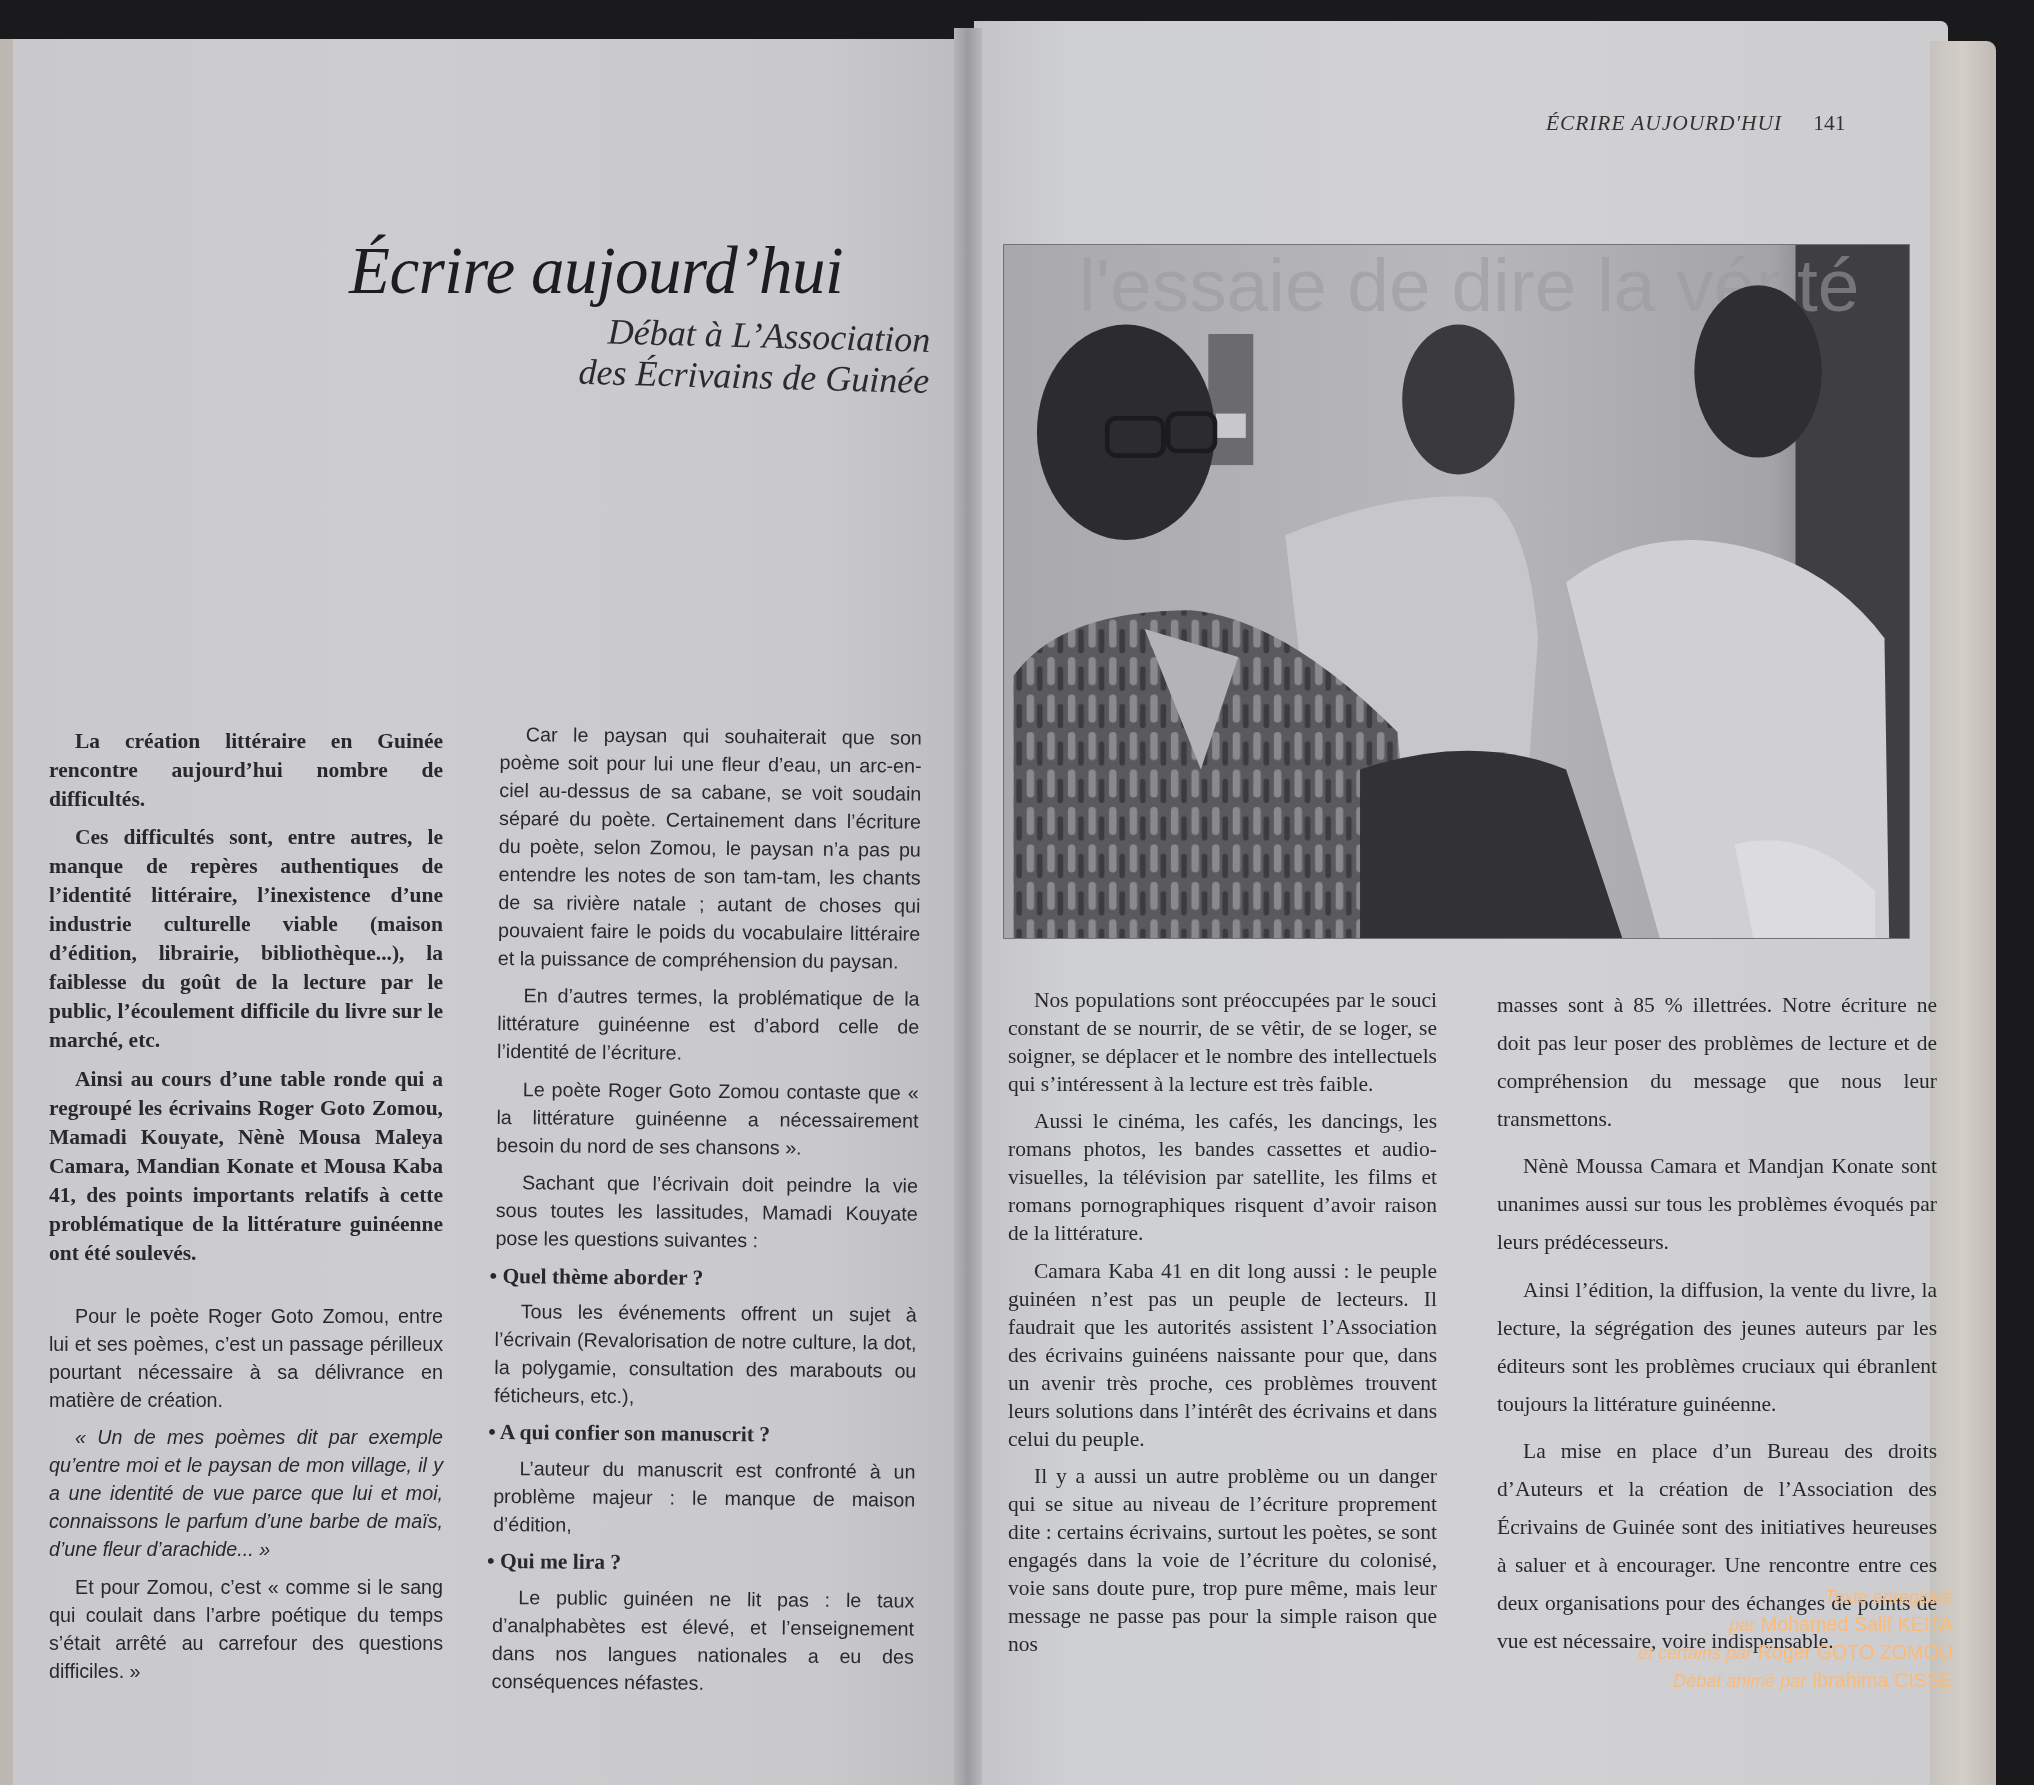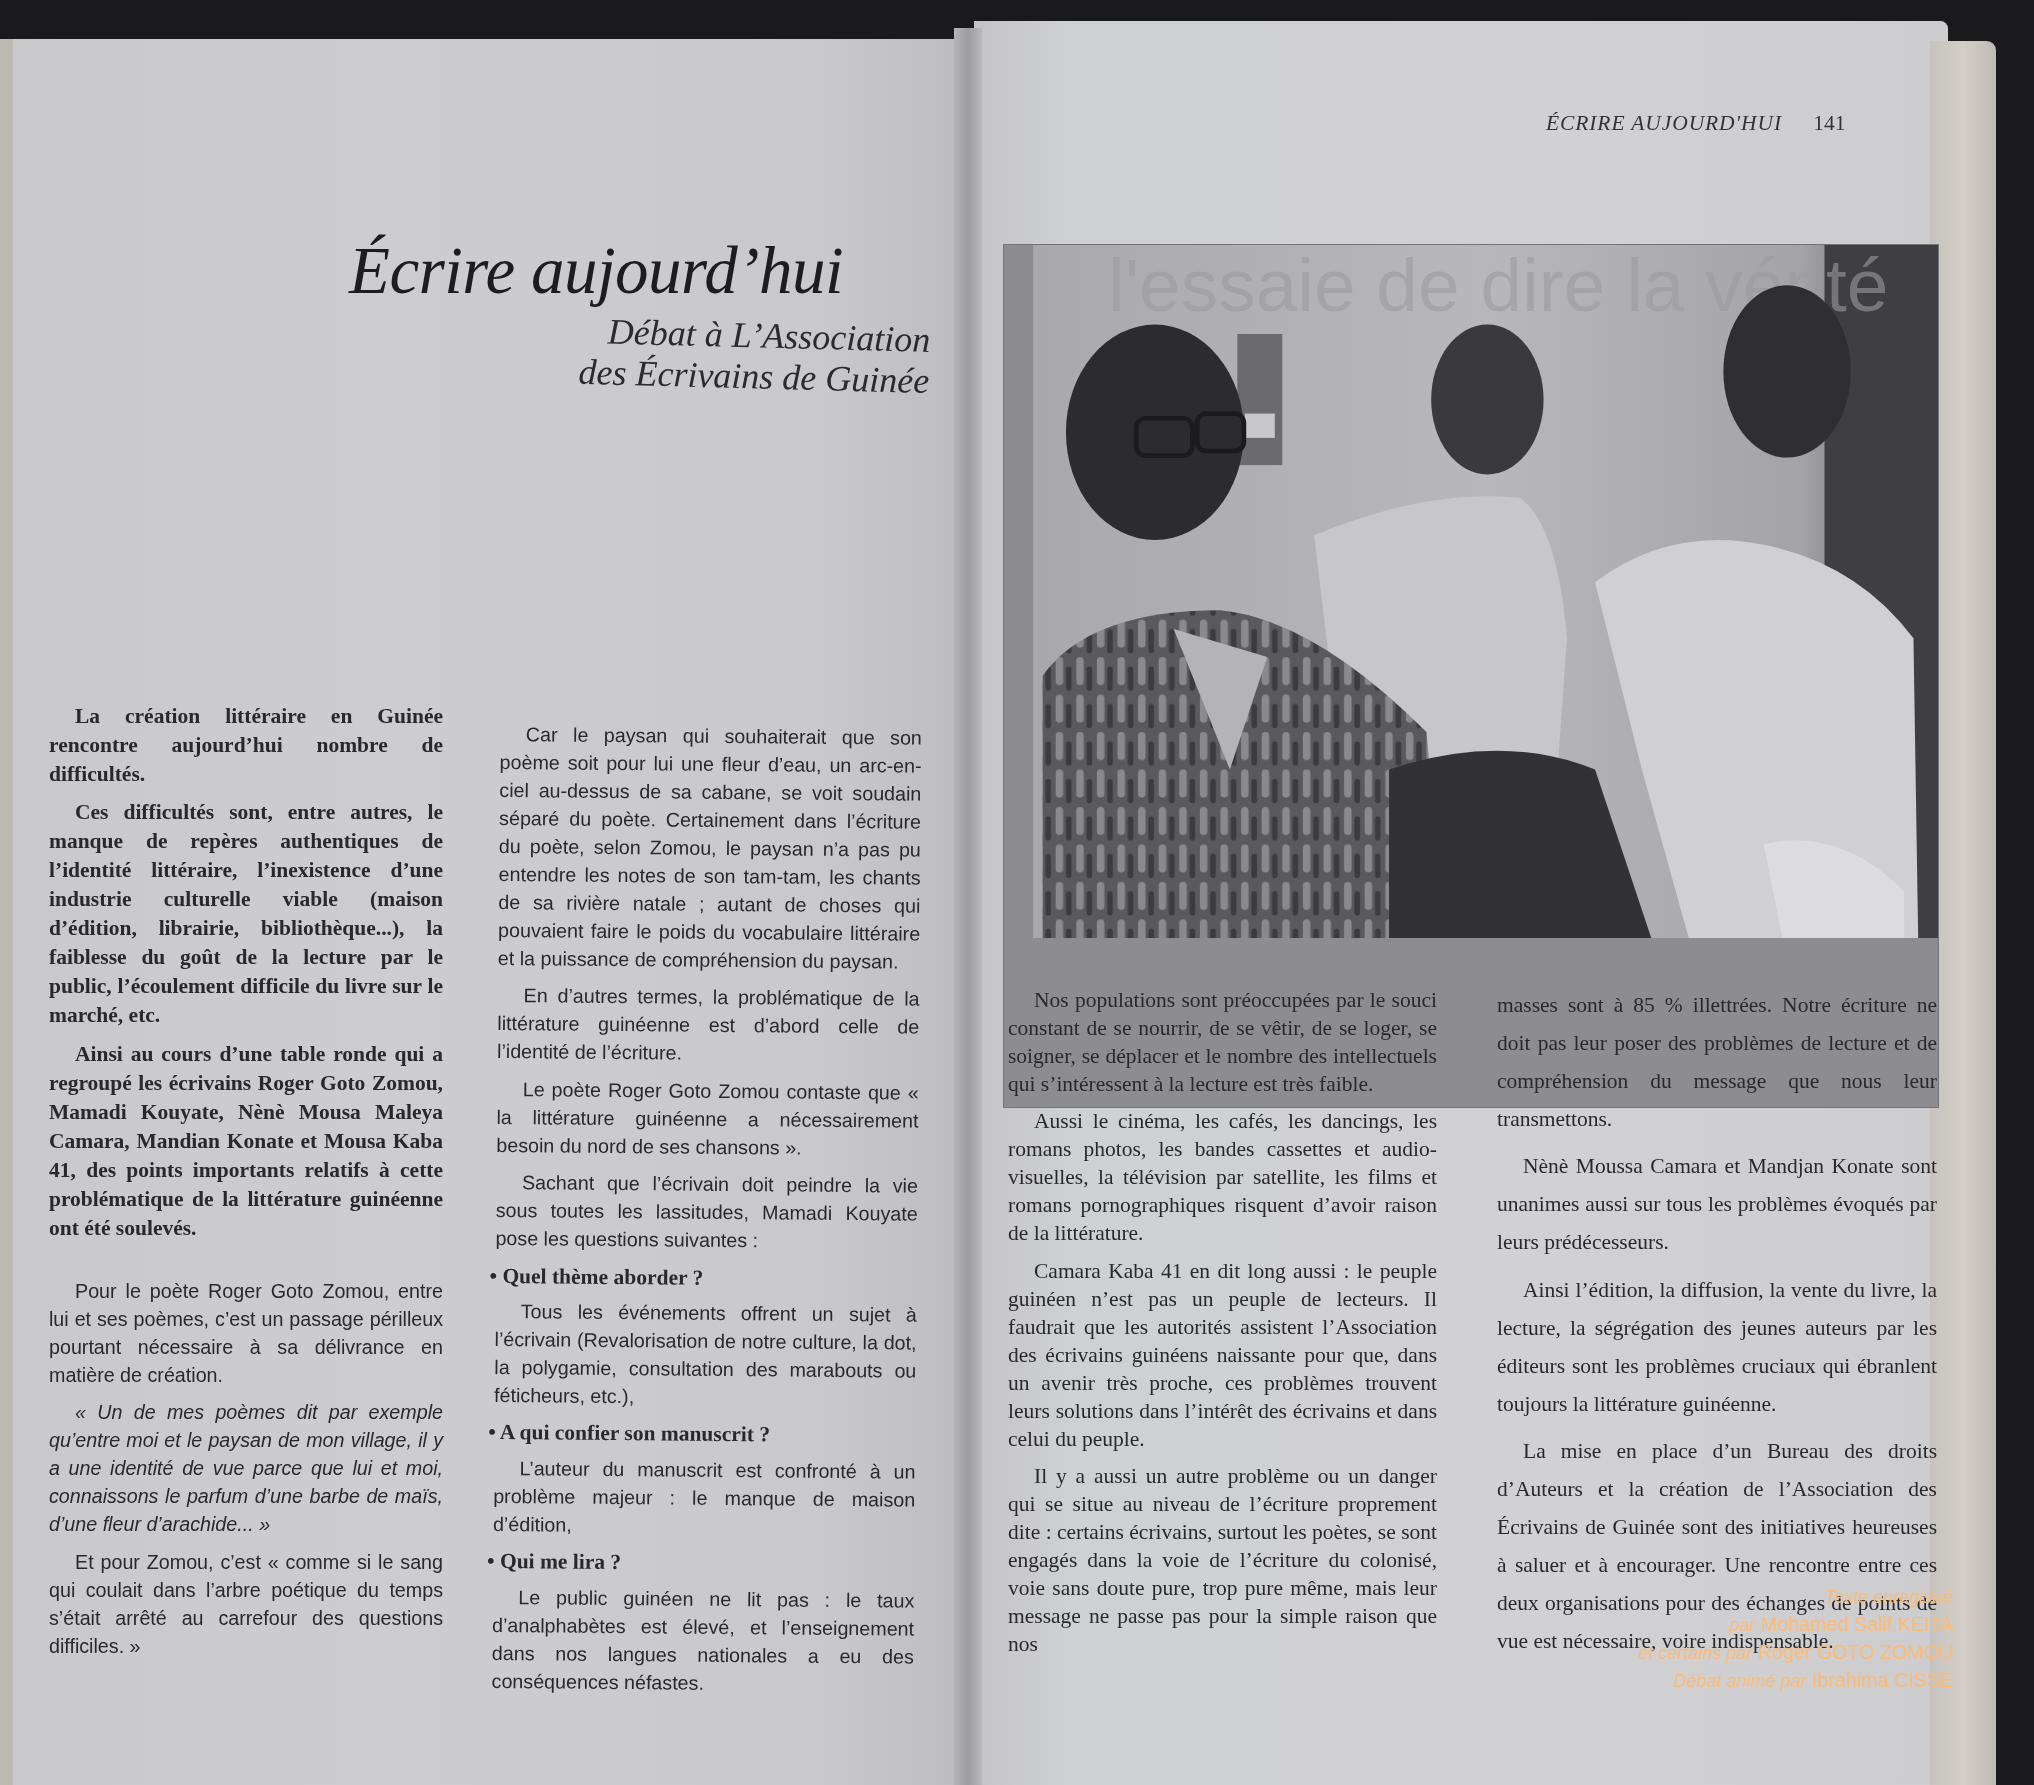--- a/index.html
+++ b/index.html
@@ -54,21 +54,21 @@
       white-space: nowrap;
     }
 
     
     .col {
       position: absolute; font-size: 20.6px; line-height: 28px; text-align: justify;
       color: #29292b;
     }
     .col p { margin: 0 0 9.4px 0; text-indent: 26px; }
     .col p.noindent { text-indent: 0; }
-    .col-1 { left: 49px; top: 702px; width: 394px; }
+    .col-1 { left: 49px; top: 727px; width: 394px; }
     .col-1 .lead p { font-weight: bold; font-size: 21.5px; line-height: 29px; margin-bottom: 9.4px; }
     .col-1 .plain { margin-top: 34px; }
     .col-1 .plain p { font-family: "Liberation Sans", sans-serif; font-size: 19.7px; line-height: 28px; }
     .col-1 .plain p.quote { font-style: italic; }
 
     .col-2 { left: 500px; top: 720px; width: 422px; transform: rotate(0.5deg); transform-origin: left top; }
     .col-2 p { font-family: "Liberation Sans", sans-serif; font-size: 19.7px; line-height: 28px; }
     .col-2 .q-head {
       font-family: "Liberation Serif", serif; font-weight: bold; font-size: 21.5px;
       margin: 5.6px 0 7.5px -5.6px; text-indent: 0;
@@ -80,24 +80,23 @@
     .col-4 p { font-size: 21.5px; line-height: 38px; }
 
     .credits {
       position: absolute; right: 82px; top: 1583px; text-align: right;
       font-family: "Liberation Sans", sans-serif; font-size: 19.7px; line-height: 27px; color: #fdba74;
     }
     .credits .it { font-style: italic; font-size: 18px; }
 
     
     .photo {
-      position: absolute; left: 1004px; top: 245px; width: 905px; height: 862px;
+      position: absolute; left: 1004px; top: 245px; width: 905px; height: 693px;
       background: #8d8d91; overflow: hidden;
       box-shadow: 0 0 0 0.9px #6a6a6e;
-      padding-left: 29px;
     }
     .photo svg { display: block; }
   </style>
 </head>
 <body>
 
 <div class="spread">
   <div class="page-left"></div>
   <div class="page-right"></div>
   <div class="gutter"></div>

